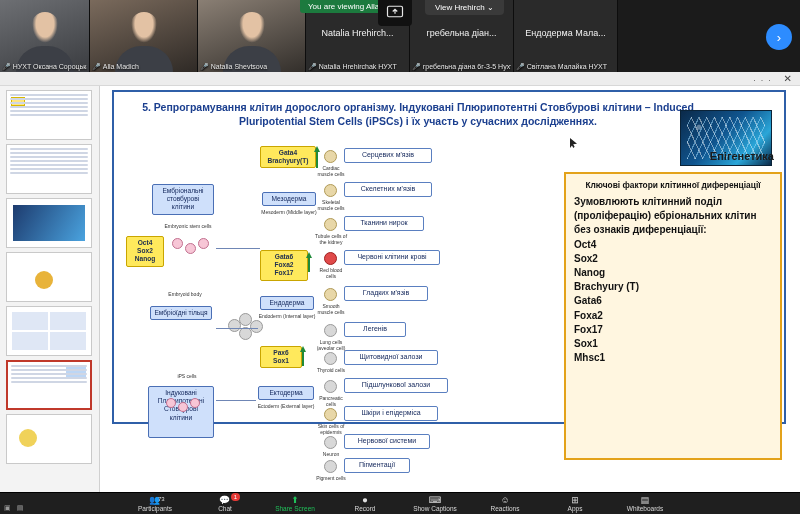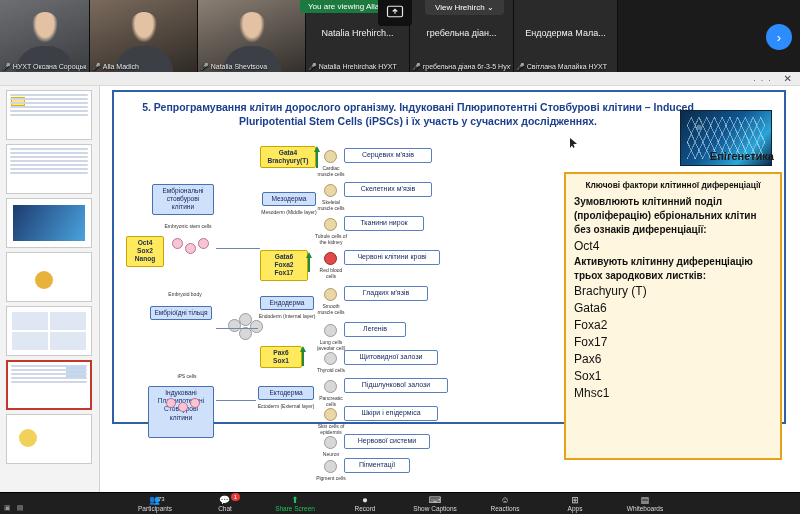--- a/index.html
+++ b/index.html
@@ -173,21 +173,21 @@
     background: #222; clip-path: polygon(0 0, 0 100%, 28% 74%, 48% 100%, 66% 88%, 46% 62%, 100% 58%);
   }
   .facts {
     position: absolute; top: 80px; left: 450px; width: 218px; height: 288px;
     background: #fff6e0; border: 2px solid #e3a21a; padding: 6px 8px;
   }
   .facts h4 {
     font-size: 8.4px; text-align: center; color: #111; margin-bottom: 5px;
   }
   .facts p { font-size: 10px; font-weight: bold; color: #111; line-height: 1.42; }
-  .facts .item { font-size: 12px; font-weight: normal; color: #111; line-height: 1.42; }
+  .facts .item { font-size: 10px; font-weight: bold; color: #111; line-height: 1.42; }
 
   
   .toolbar {
     position: absolute; bottom: 0; left: 0; width: 800px; height: 22px;
     background: #1f1f1f; border-top: 1px solid #000;
     display: flex; align-items: center; justify-content: center; gap: 24px;
   }
   .tb-item {
     display: flex; flex-direction: column; align-items: center; justify-content: center;
     color: #d8d8d8; font-size: 6.5px; cursor: pointer; position: relative; width: 46px;
@@ -442,26 +442,26 @@
       </div>
 
       <div class="cursor-dot"></div>
 
       <div class="epi-title">Епігенетика</div>
 
       <div class="facts">
         <h4>Ключові фактори клітинної диференціації</h4>
         <p>Зумовлюють клітинний поділ (проліферацію) ебріональних клітин без ознаків диференціації:</p>
         <div class="item">Oct4</div>
-        <p>Активують клітинну диференціацію трьох зародкових листків:</p>
+        <div class="item">Sox2</div>
+        <div class="item">Nanog</div>
         <div class="item">Brachyury (T)</div>
         <div class="item">Gata6</div>
         <div class="item">Foxa2</div>
         <div class="item">Fox17</div>
-        <div class="item">Pax6</div>
         <div class="item">Sox1</div>
         <div class="item">Mhsc1</div>
       </div>
     </div>
   </div>
 
   <div class="toolbar">
 
     <div class="tb-item">
       <span class="ic">👥</span>

